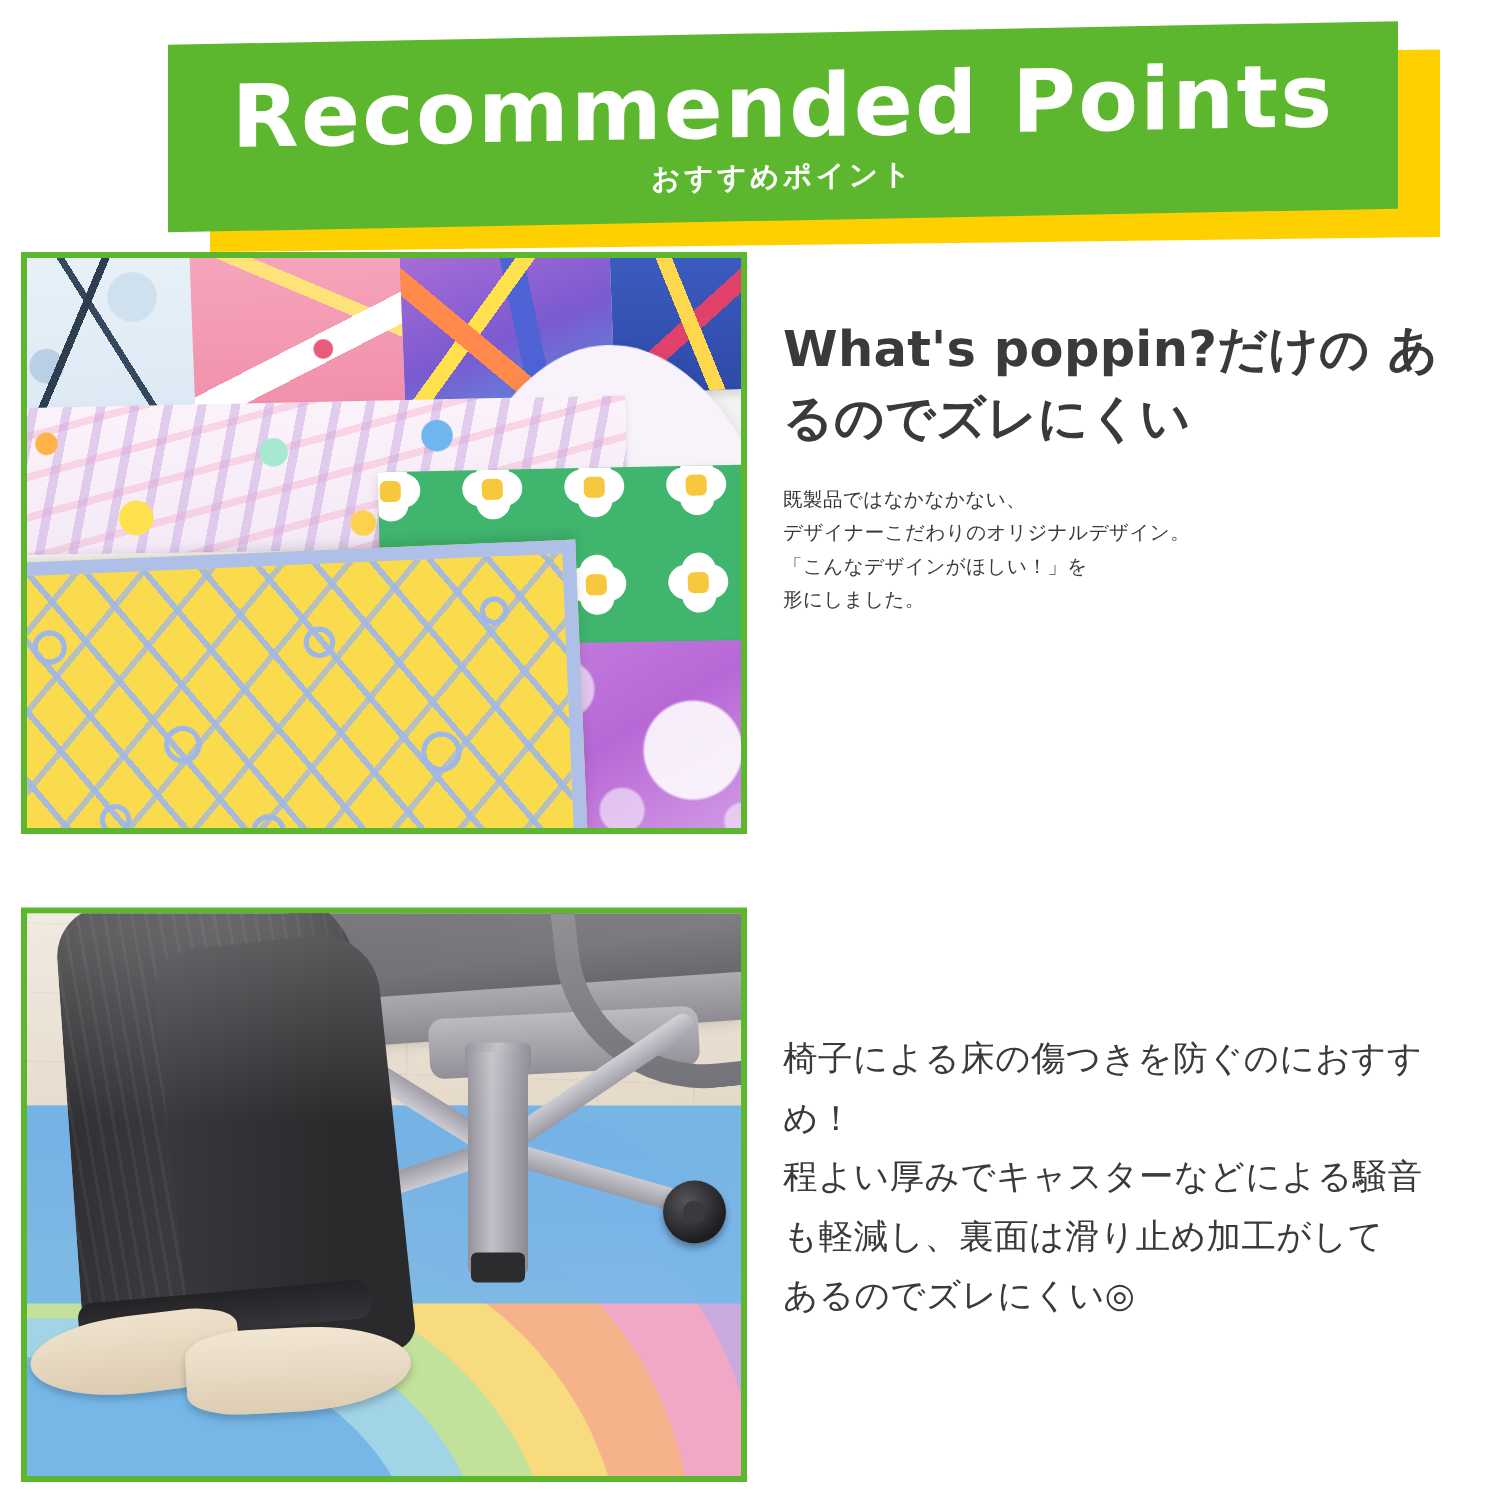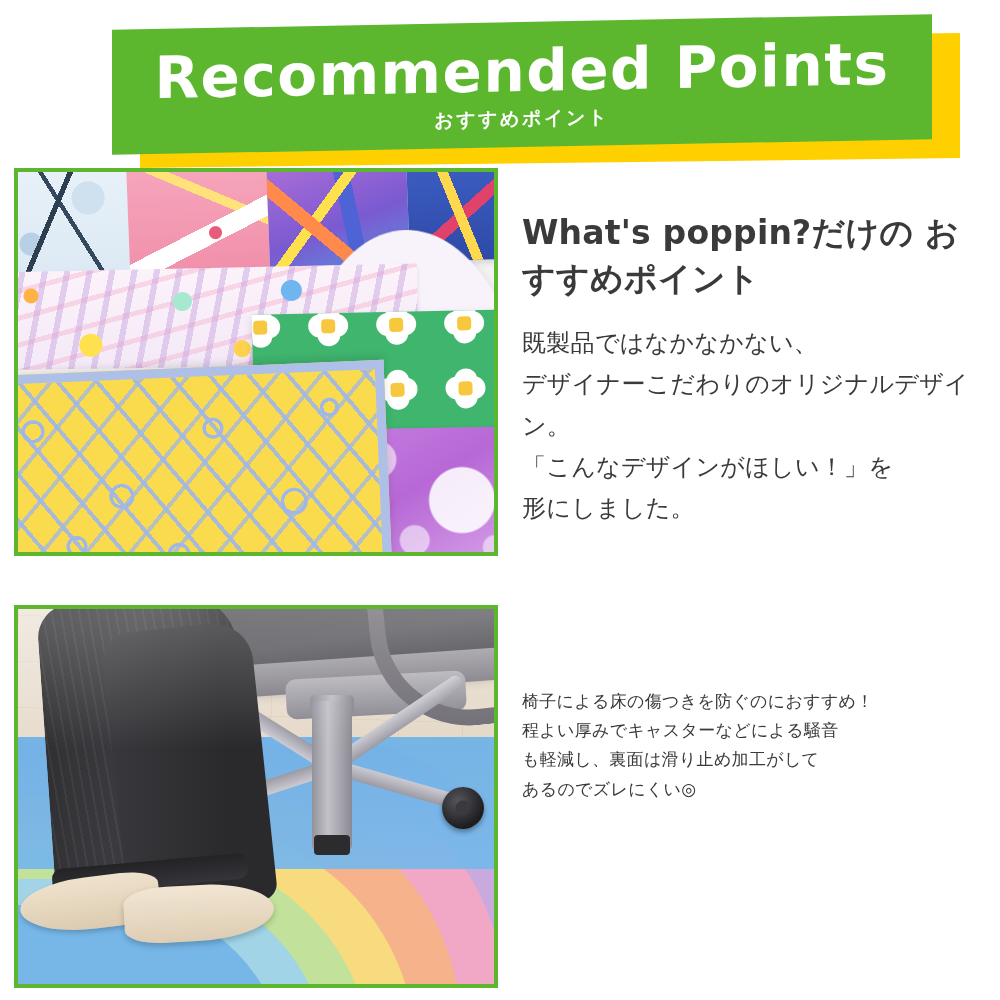--- a/index.html
+++ b/index.html
@@ -112,28 +112,28 @@
   .head {
     color: #3A3A3A;
     font-size: 33px;
     font-weight: bold;
     line-height: 1.38;
     letter-spacing: 0.2px;
     font-family: "DejaVu Sans", "Liberation Sans", sans-serif;
   }
   .body-text {
     color: #3A3A3A;
-    font-size: 24px;
+    font-size: 13px;
     line-height: 1.72;
     letter-spacing: 0.3px;
     margin-top: 22px;
     white-space: pre-line;
     font-family: "DejaVu Sans", "Liberation Sans", sans-serif;
   }
-  #section-2 .body-text { font-size: 17px; }
+  #section-2 .body-text { font-size: 23px; }
 
   
   
   
   .p1-bg { position:absolute; inset:0; background:#f2f2f2; }
 
   
   .p1-toprow {
     position: absolute;
     left: -30px; top: -14px;
@@ -658,21 +658,21 @@
           </div>
         </div>
 
         <div class="p1-marble"></div>
         <div class="p1-yellow"></div>
       </div>
     </div>
 
     <div class="text-col">
       <div class="head">What's poppin?だけの
-おすすめポイント</div>
+あるのでズレにくい</div>
       <div class="body-text">既製品ではなかなかない、
 デザイナーこだわりのオリジナルデザイン。
 「こんなデザインがほしい！」を
 形にしました。</div>
     </div>
   </div>
 
   <div class="section" id="section-2">
 
     <div class="photo-frame">

